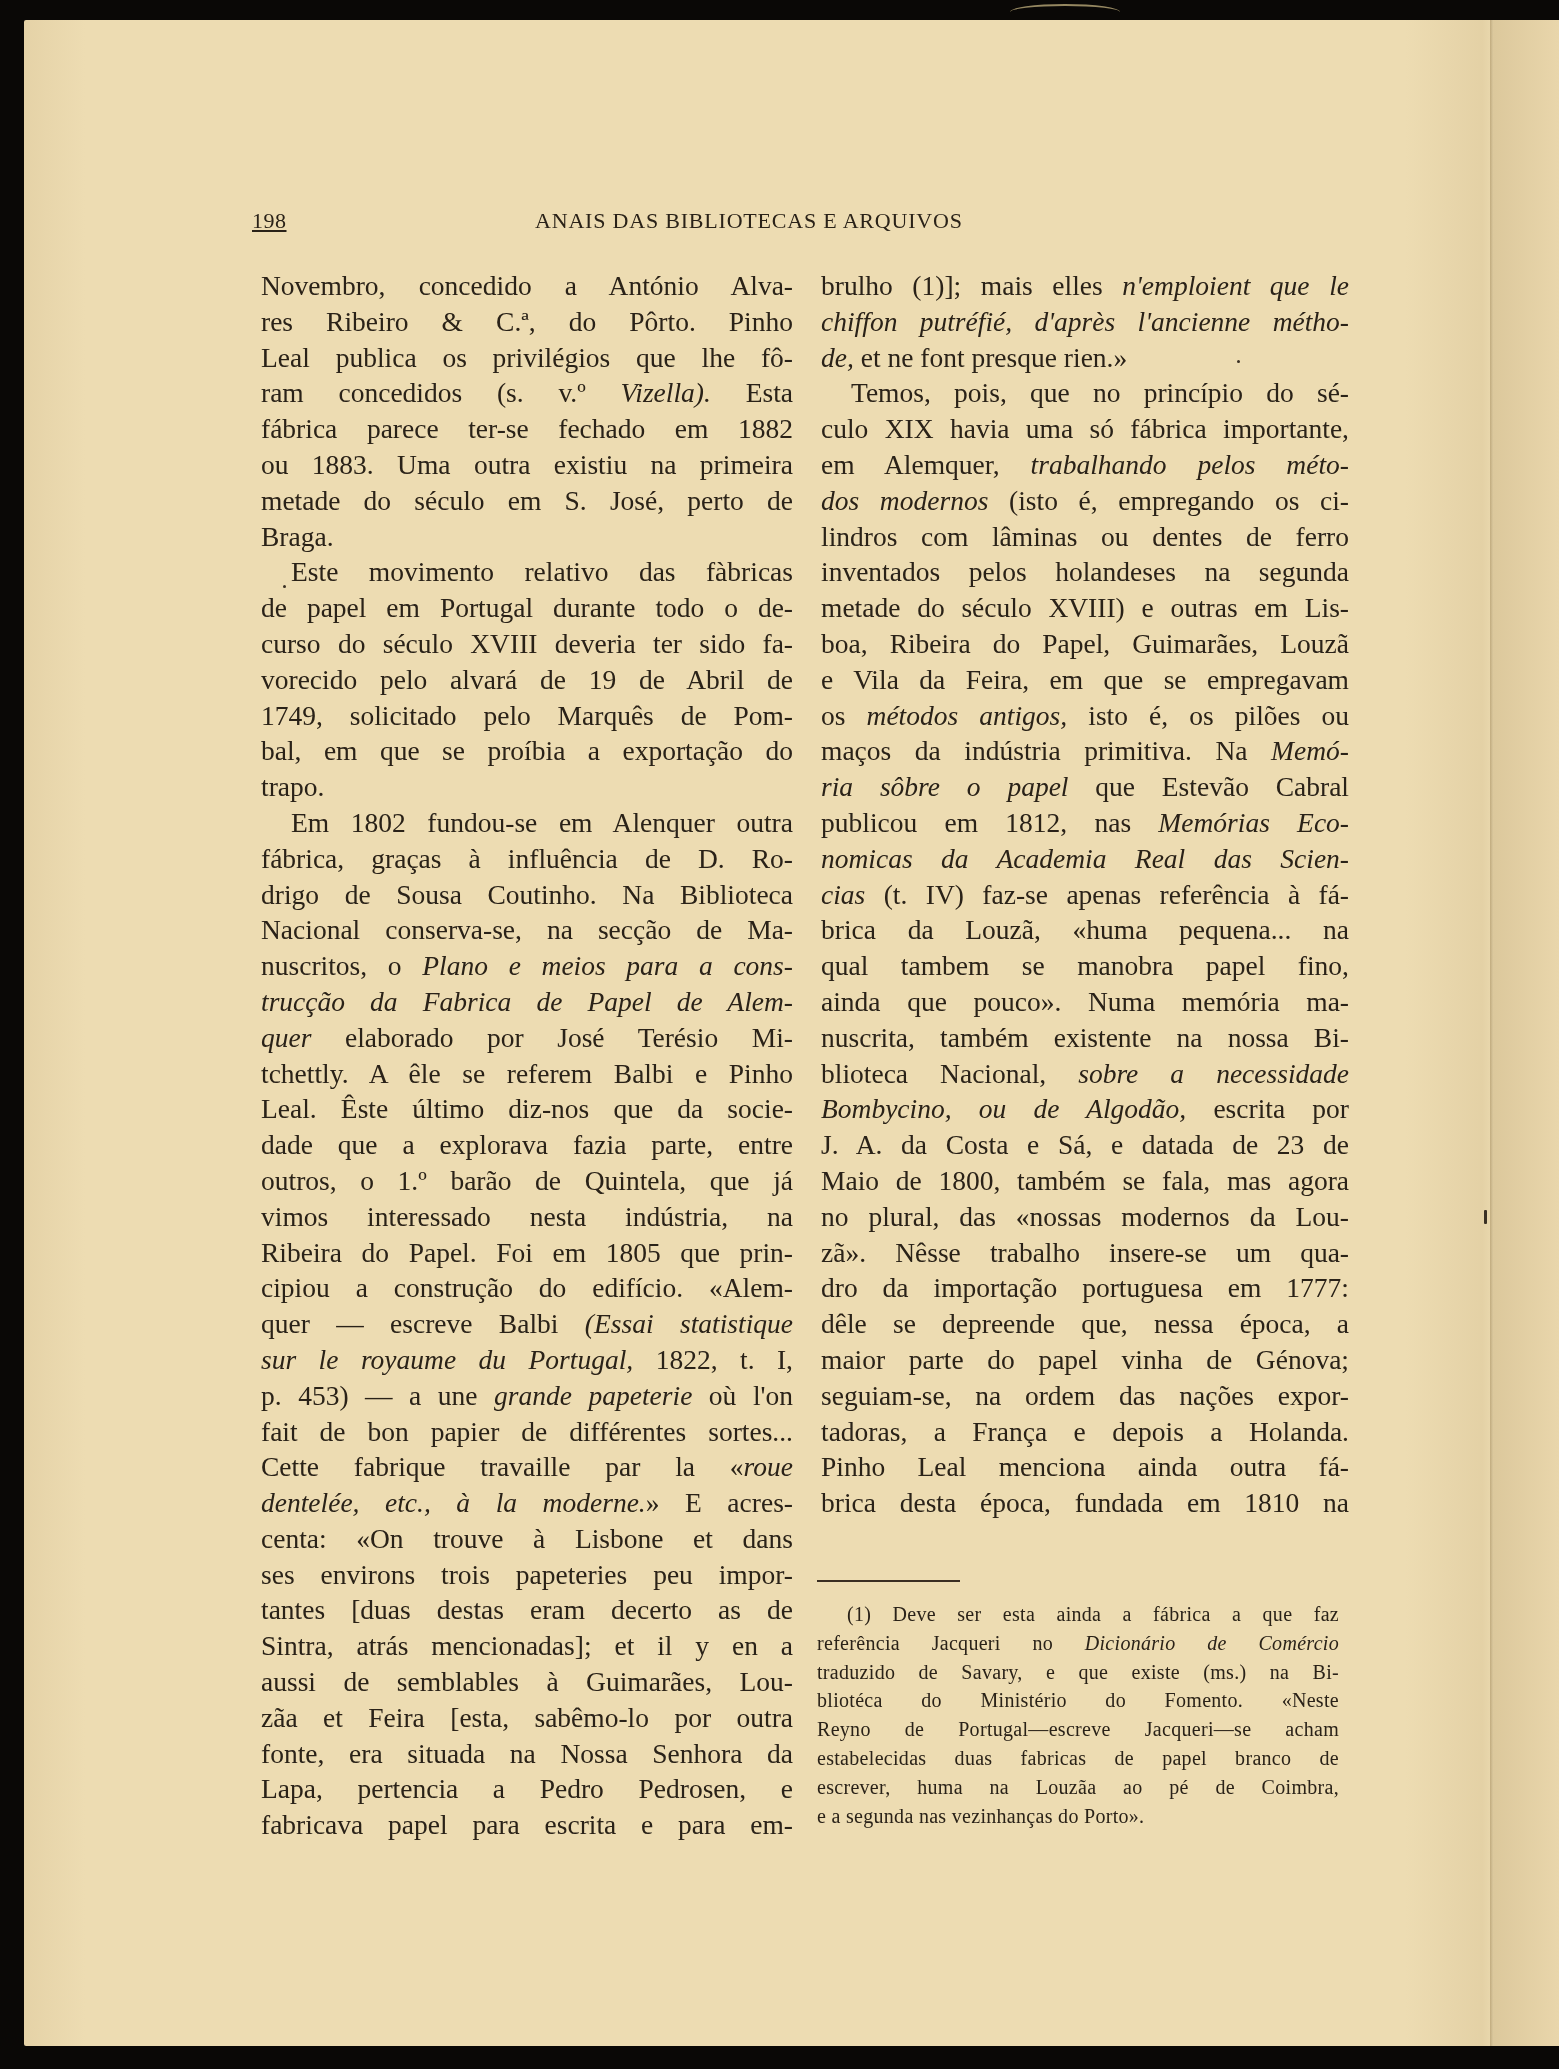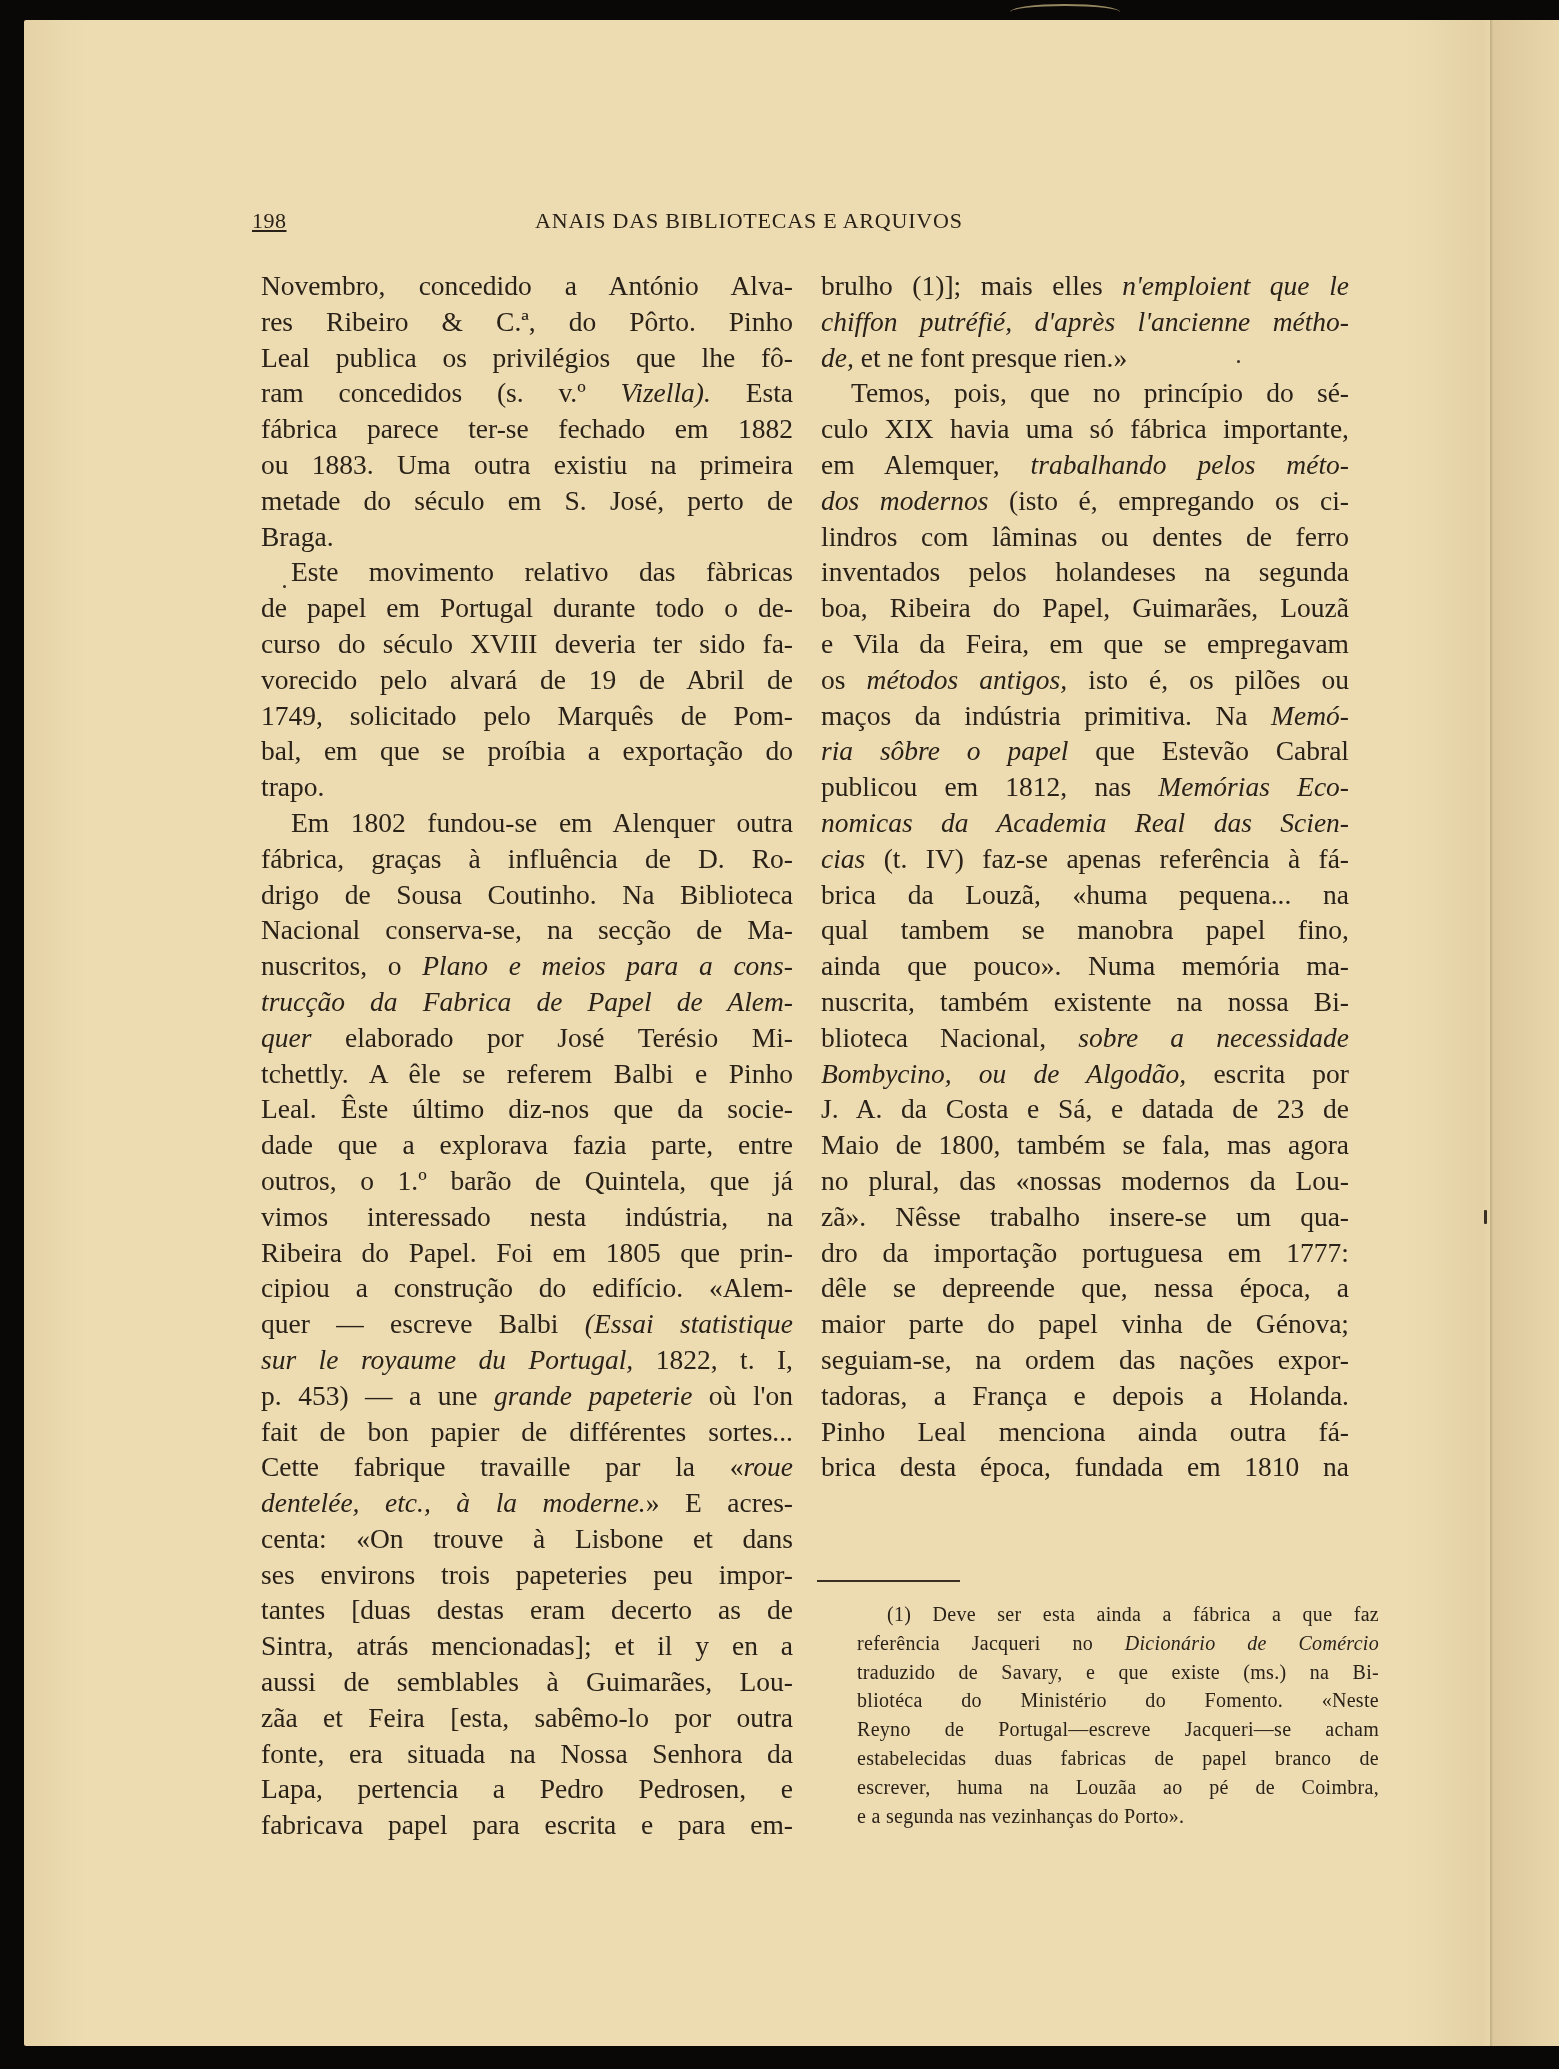--- a/index.html
+++ b/index.html
@@ -34,21 +34,21 @@
   .col-left { left: 252px; width: 532px; }
   .col-right { left: 812px; width: 528px; }
   .line { display: block; white-space: nowrap; text-align-last: justify; height: 35.8px; overflow: visible; }
   .line.last { text-align-last: left; }
   .line.indent { padding-left: 30px; }
   .footnote-rule {
     position: absolute; left: 817px; top: 1580px; width: 143px; height: 2px; background: #3a2e22;
   }
   .footnotes {
     position: absolute; left: 817px; top: 1600px; width: 522px;
-    font-size: 20px; line-height: 28.8px; letter-spacing: 0.3px; margin-left: 40px;
+    font-size: 20px; line-height: 28.8px; letter-spacing: 0.3px;
   }
   .fn-line { display: block; white-space: nowrap; text-align: justify; text-align-last: justify; height: 28.8px; }
   .fn-line.indent { padding-left: 30px; }
   .fn-line.last { text-align-last: left; }
   i { font-style: italic; }
   .mark {
     position: absolute; width: 3px; height: 3px; border-radius: 50%; background: #3a3024;
   }
   .crease {
     position: absolute; left: 1010px; top: 4px; width: 110px; height: 14px;
@@ -117,20 +117,21 @@
 <div class="column col-right" id="col-right">
     <span class="line"><span>brulho (1)]; mais elles </span><i>n'emploient que le</i></span>
     <span class="line"><i>chiffon putréfié, d'après l'ancienne métho-</i></span>
     <span class="line last last"><i>de,</i><span> et ne font presque rien.»</span></span>
     <span class="line indent"><span>Temos, pois, que no princípio do sé-</span></span>
     <span class="line"><span>culo XIX havia uma só fábrica importante,</span></span>
     <span class="line"><span>em Alemquer, </span><i>trabalhando pelos méto-</i></span>
     <span class="line"><i>dos modernos</i><span> (isto é, empregando os ci-</span></span>
     <span class="line"><span>lindros com lâminas ou dentes de ferro</span></span>
     <span class="line"><span>inventados pelos holandeses na segunda</span></span>
+    <span class="line"><span>metade do século XVIII) e outras em Lis-</span></span>
     <span class="line"><span>boa, Ribeira do Papel, Guimarães, Louzã</span></span>
     <span class="line"><span>e Vila da Feira, em que se empregavam</span></span>
     <span class="line"><span>os </span><i>métodos antigos,</i><span> isto é, os pilões ou</span></span>
     <span class="line"><span>maços da indústria primitiva. Na </span><i>Memó-</i></span>
     <span class="line"><i>ria sôbre o papel</i><span> que Estevão Cabral</span></span>
     <span class="line"><span>publicou em 1812, nas </span><i>Memórias Eco-</i></span>
     <span class="line"><i>nomicas da Academia Real das Scien-</i></span>
     <span class="line"><i>cias</i><span> (t. IV) faz-se apenas referência à fá-</span></span>
     <span class="line"><span>brica da Louzã, «huma pequena... na</span></span>
     <span class="line"><span>qual tambem se manobra papel fino,</span></span>

